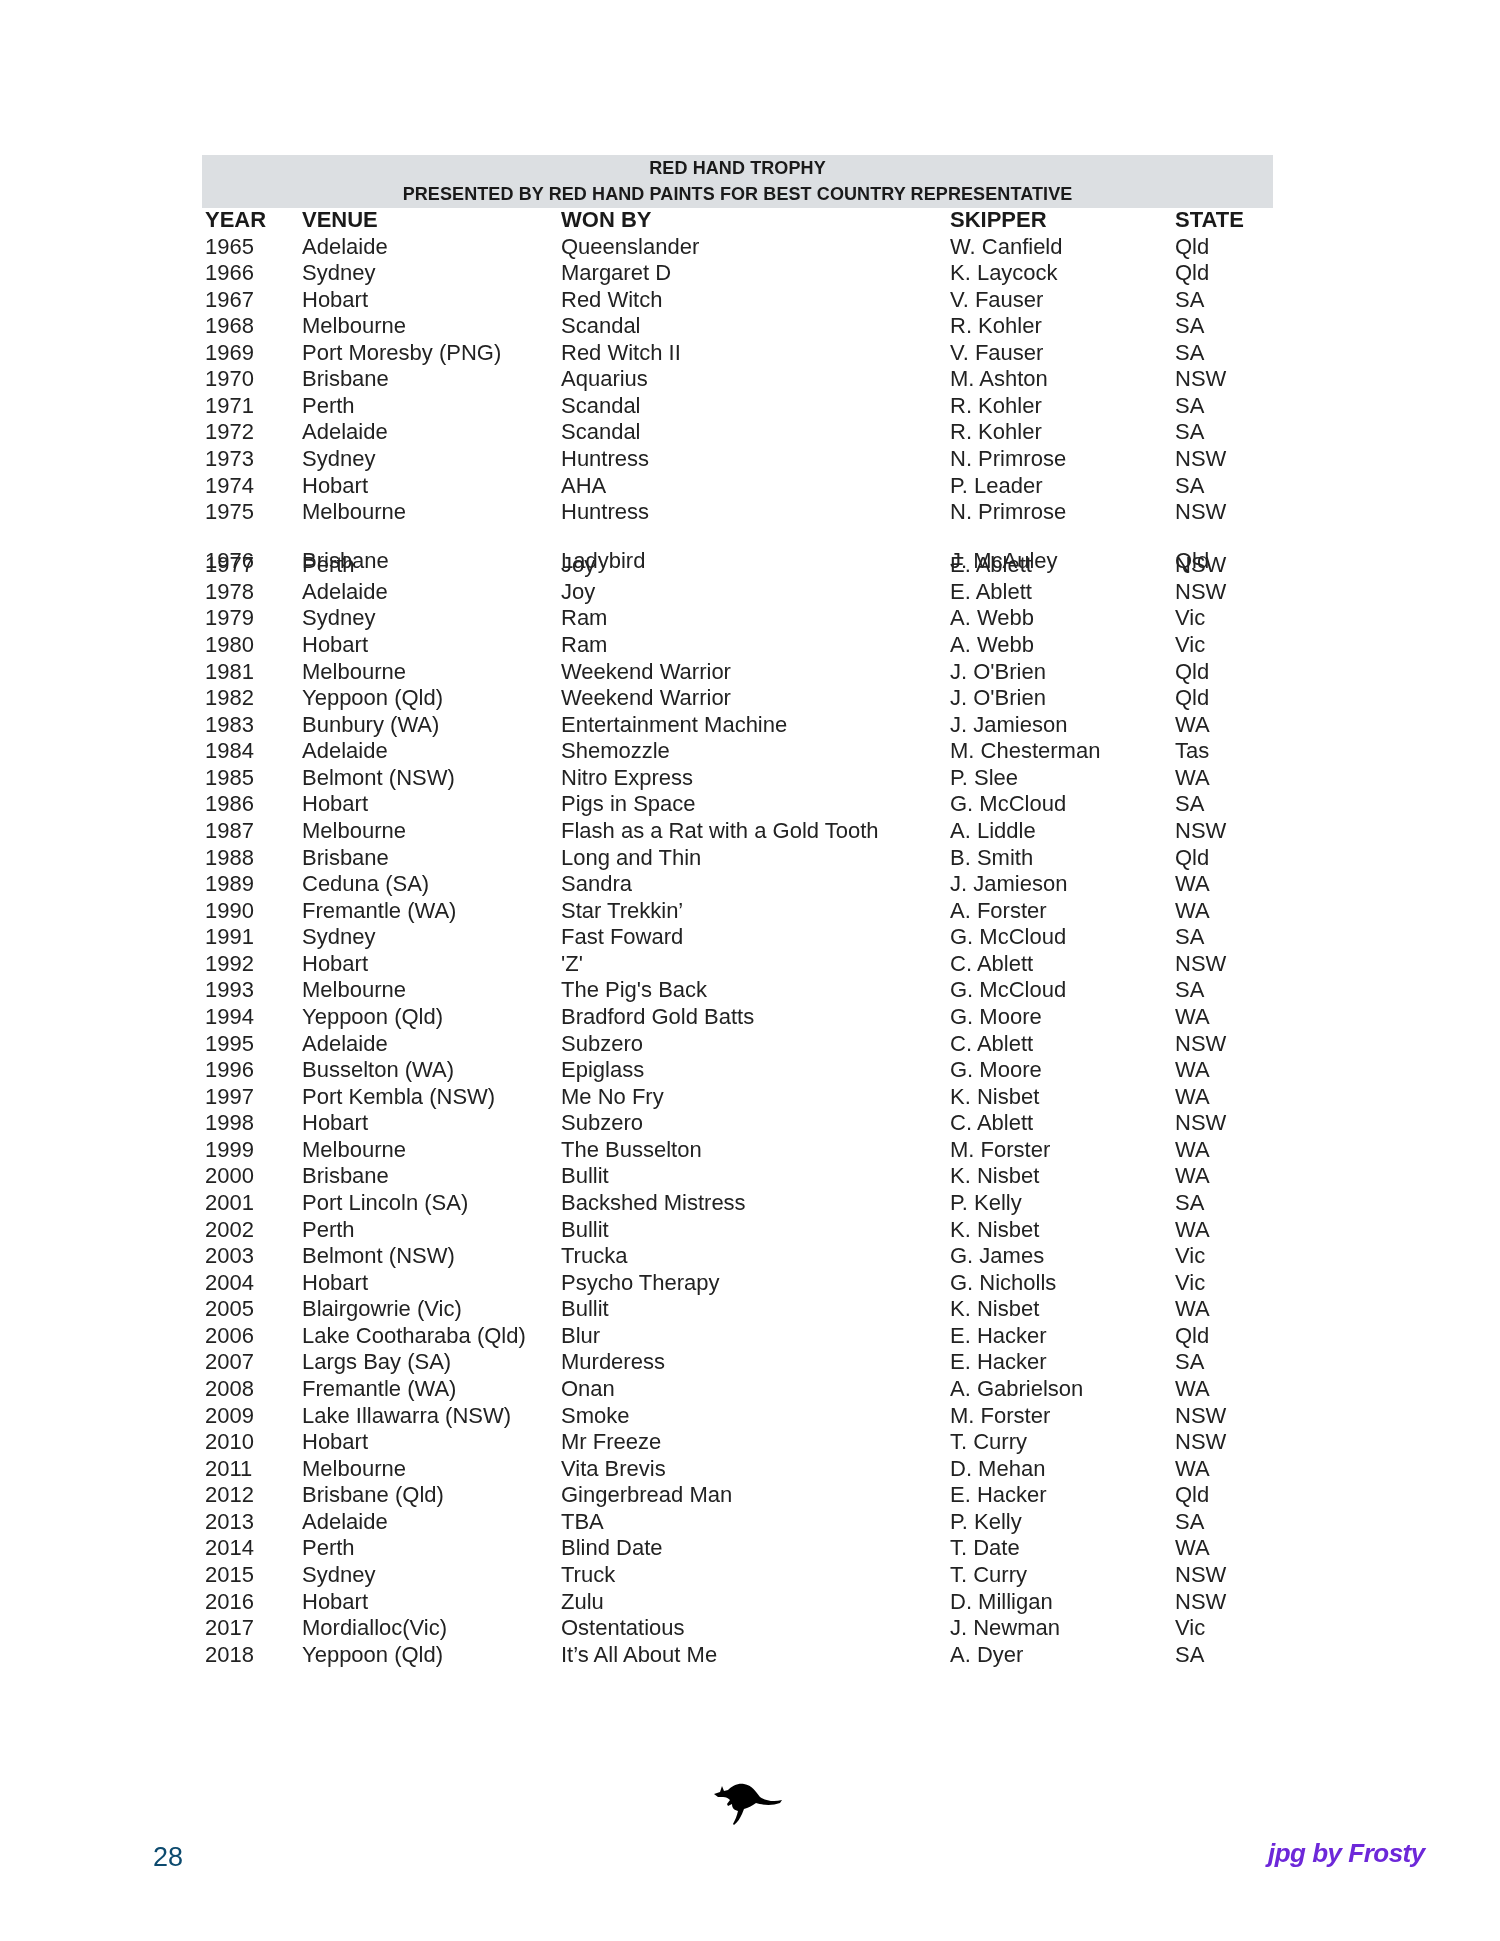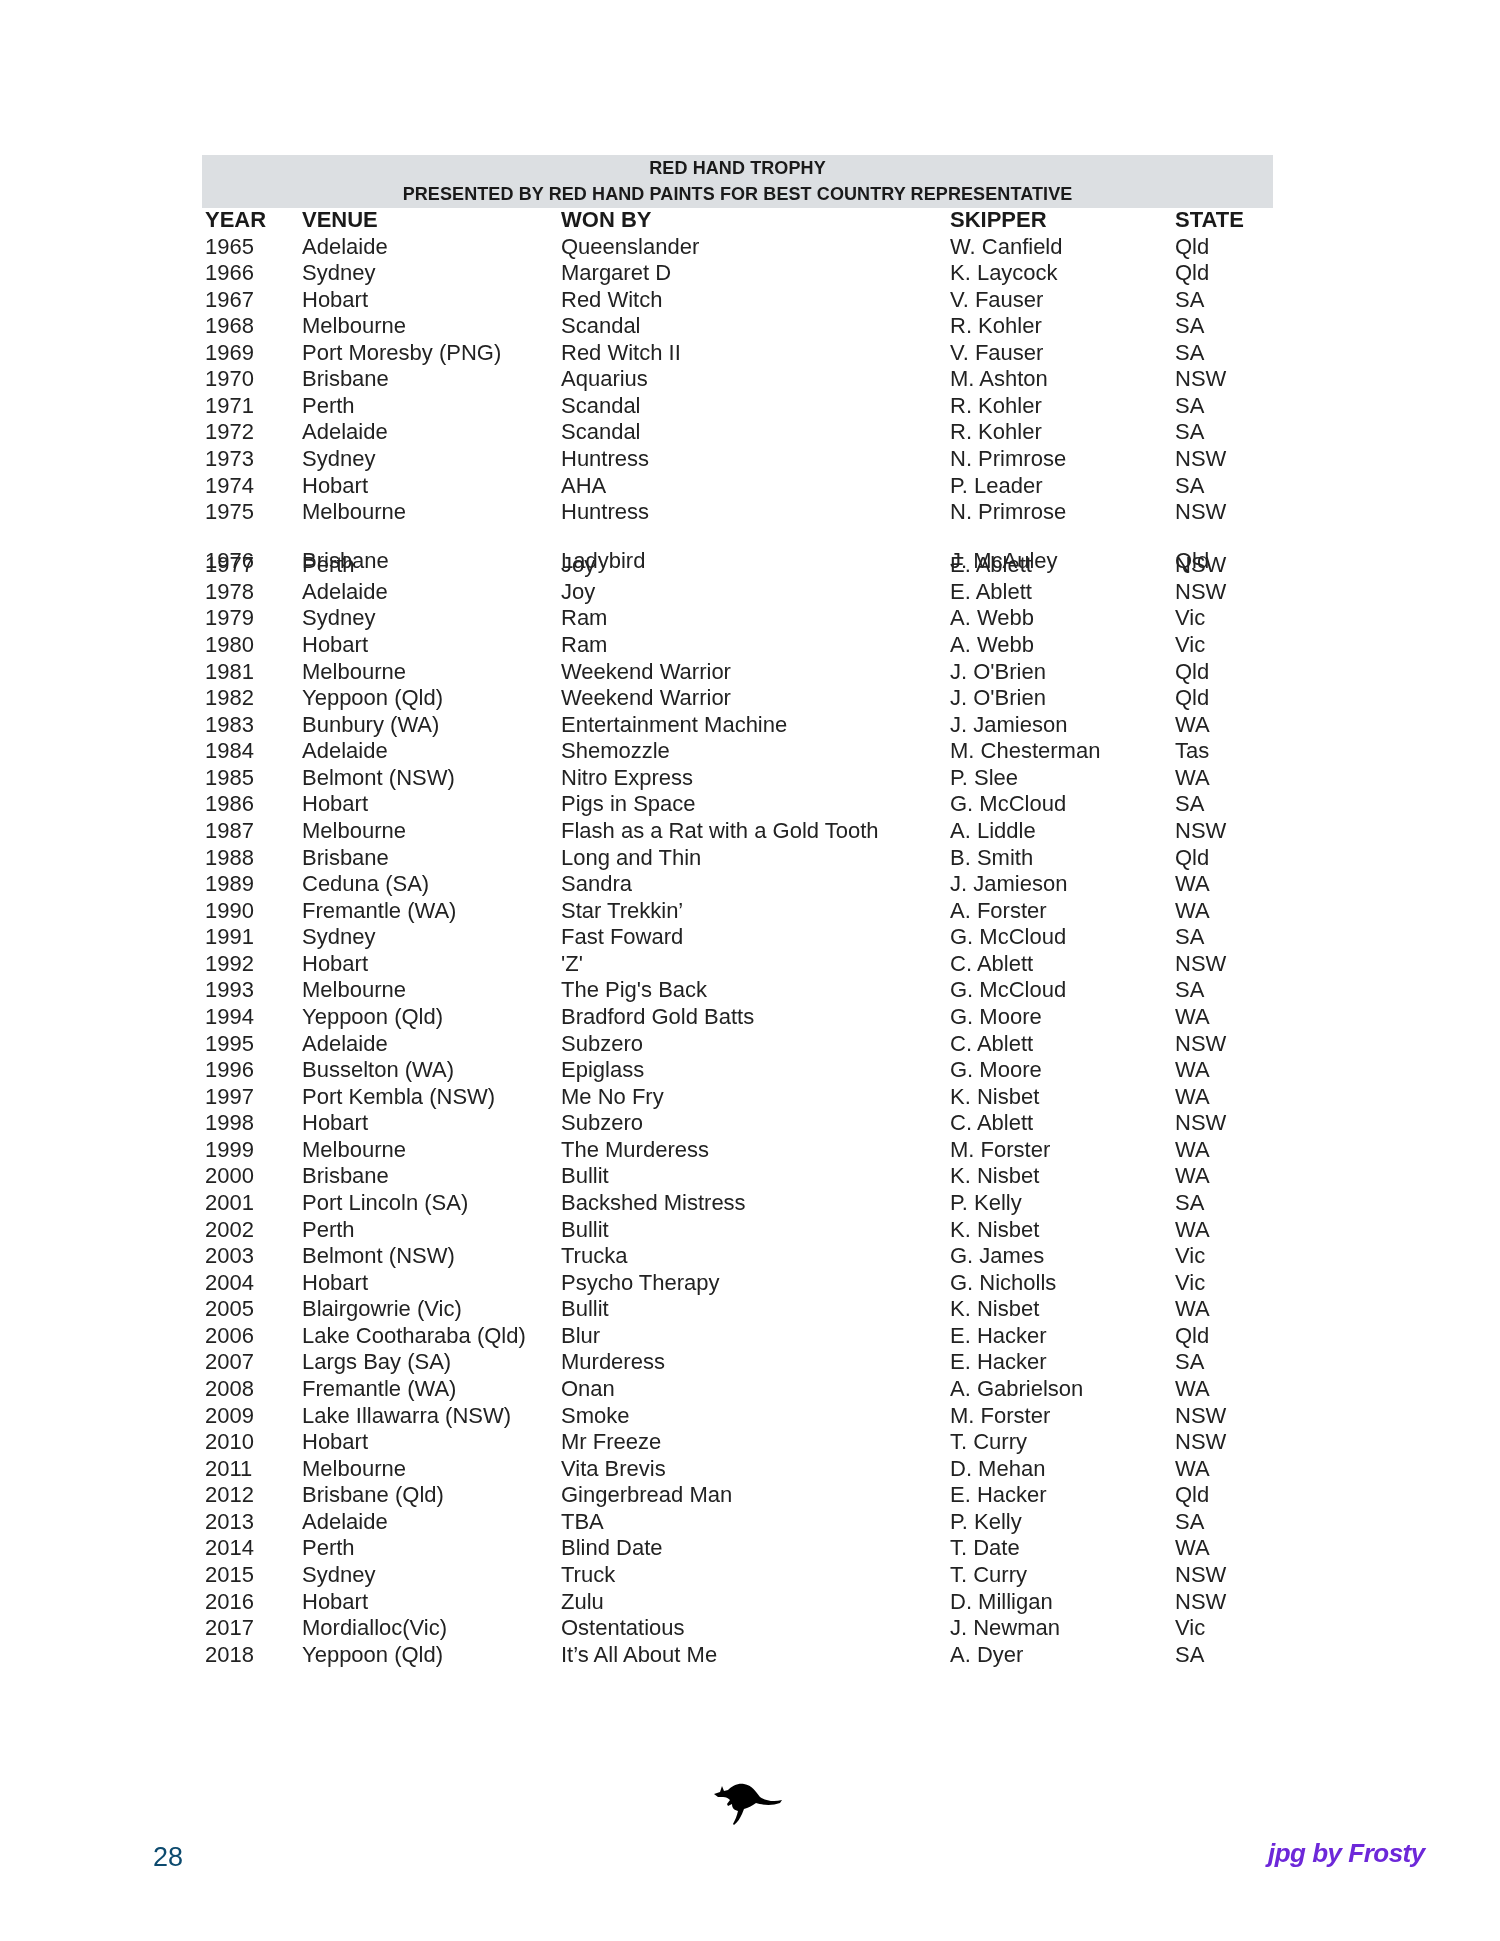--- a/index.html
+++ b/index.html
@@ -275,21 +275,21 @@
     <div class="row" style="top: 1110.31px;">
       <span class="cell c-year">1998</span>
       <span class="cell c-venue">Hobart</span>
       <span class="cell c-won">Subzero</span>
       <span class="cell c-skip">C. Ablett</span>
       <span class="cell c-state">NSW</span>
     </div>
     <div class="row" style="top: 1136.88px;">
       <span class="cell c-year">1999</span>
       <span class="cell c-venue">Melbourne</span>
-      <span class="cell c-won">The Murderess</span>
+      <span class="cell c-won">The Busselton</span>
       <span class="cell c-skip">M. Forster</span>
       <span class="cell c-state">WA</span>
     </div>
     <div class="row" style="top: 1163.45px;">
       <span class="cell c-year">2000</span>
       <span class="cell c-venue">Brisbane</span>
       <span class="cell c-won">Bullit</span>
       <span class="cell c-skip">K. Nisbet</span>
       <span class="cell c-state">WA</span>
     </div>

